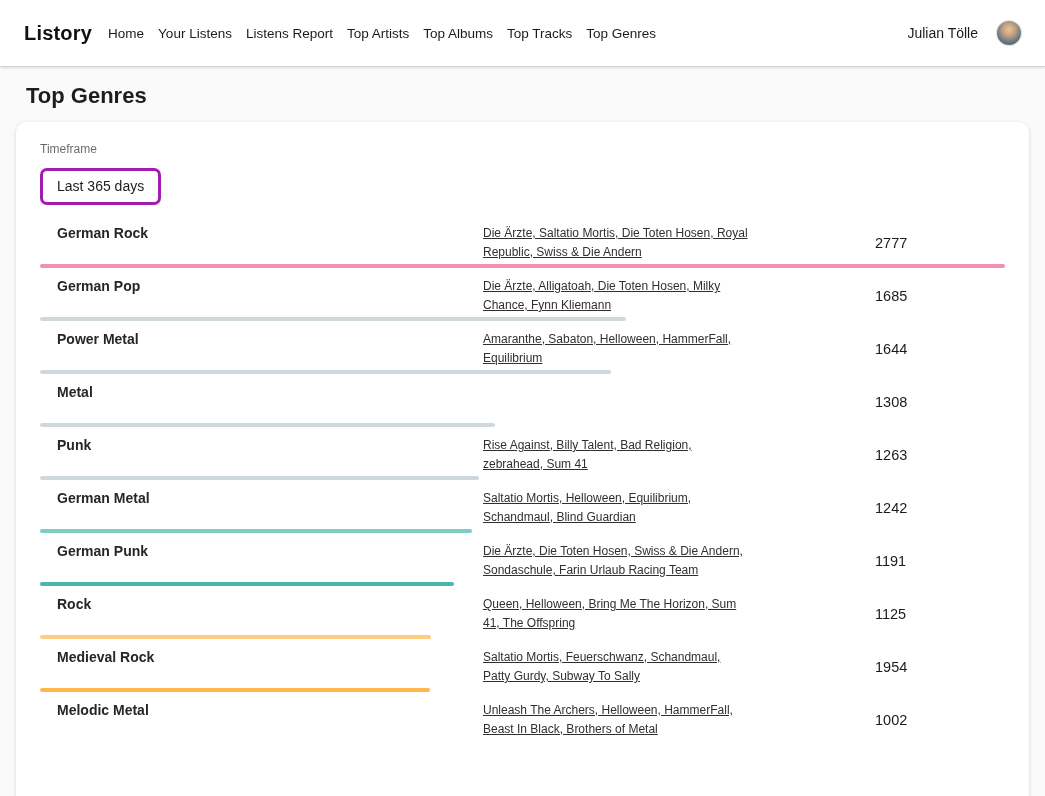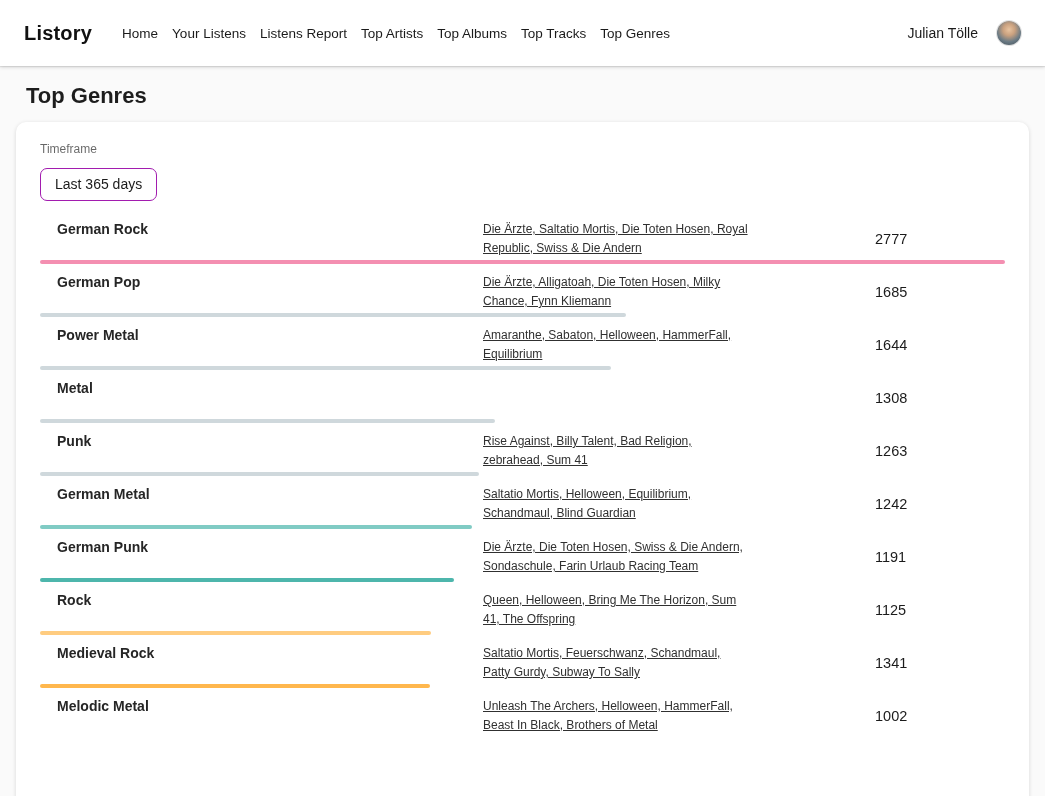--- a/index.html
+++ b/index.html
@@ -12,21 +12,21 @@
   }
 
   
   .navbar {
     position:relative; z-index:5;
     height:66px; background:#fff;
     box-shadow:0 1px 4px rgba(0,0,0,0.16), 0 1px 1px rgba(0,0,0,0.08);
     display:flex; align-items:center;
     padding:0 24px;
   }
-  .brand { font-size:20px; font-weight:700; color:#111; margin-right:30px; cursor:pointer; letter-spacing:0.2px; }
+  .brand { font-size:20px; font-weight:700; color:#111; margin-right:16px; cursor:pointer; letter-spacing:0.2px; }
   .nav-links { display:flex; align-items:center; gap:14px; flex:1; }
   .nav-link { font-size:13.5px; color:#1b1b1b; cursor:pointer; white-space:nowrap; }
   .user { display:flex; align-items:center; gap:19px; }
   .user-name { font-size:14px; color:#1b1b1b; }
   .avatar {
     width:24px; height:24px; border-radius:50%; cursor:pointer;
     background:radial-gradient(circle at 50% 36%, #e9c4a0 0%, #caa17f 30%, #6b7b85 62%, #3e4a52 100%);
     box-shadow:0 0 0 1px rgba(0,0,0,0.12);
   }
 
@@ -37,21 +37,21 @@
   .card {
     background:#fff; border-radius:10px;
     box-shadow:0 1px 4px rgba(0,0,0,0.14);
     padding:20px 24px 24px;
     min-height:780px;
   }
 
   .tf-label { font-size:12px; color:rgba(0,0,0,0.6); line-height:14px; margin-bottom:12px; }
   .tf-select {
     display:inline-block; background:#fff;
-    border:1px solid #a21caf; border-radius:7px;
+    border:3px solid #a21caf; border-radius:7px;
     padding:7px 14px; font-size:14px; color:#1b1b1b;
     cursor:pointer; line-height:17px;
   }
 
   .genre-table { margin-top:12px; }
   .row { display:flex; align-items:flex-start; position:relative; padding:7px 0 8px; min-height:53px; }
   .cell-genre {
     width:443px; padding-left:17px; 
     font-size:14px; font-weight:700; color:#262626; line-height:19px;
   }
@@ -146,21 +146,21 @@
   <div class="row">
     <div class="cell-genre">Rock</div>
     <div class="cell-artists">Queen, Helloween, Bring Me The Horizon, Sum 41, The Offspring</div>
     <div class="cell-count">1125</div>
     <div class="bar" style="width: 40.51%; background: rgb(255, 204, 128);"></div>
   </div>
 
   <div class="row">
     <div class="cell-genre">Medieval Rock</div>
     <div class="cell-artists">Saltatio Mortis, Feuerschwanz, Schandmaul, Patty Gurdy, Subway To Sally</div>
-    <div class="cell-count">1341</div>
+    <div class="cell-count">1954</div>
     <div class="bar" style="width: 40.44%; background: rgb(255, 183, 77);"></div>
   </div>
 
   <div class="row">
     <div class="cell-genre">Melodic Metal</div>
     <div class="cell-artists">Unleash The Archers, Helloween, HammerFall, Beast In Black, Brothers of Metal</div>
     <div class="cell-count">1002</div>
 
   </div>
 

